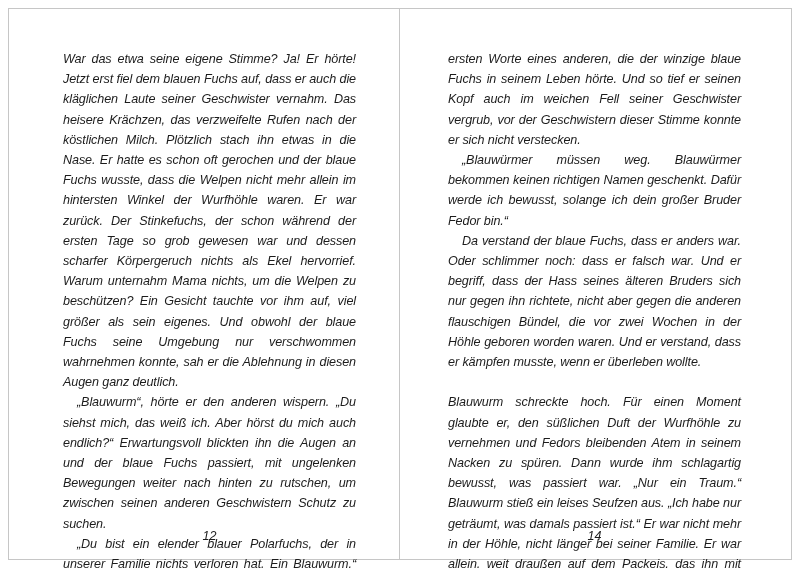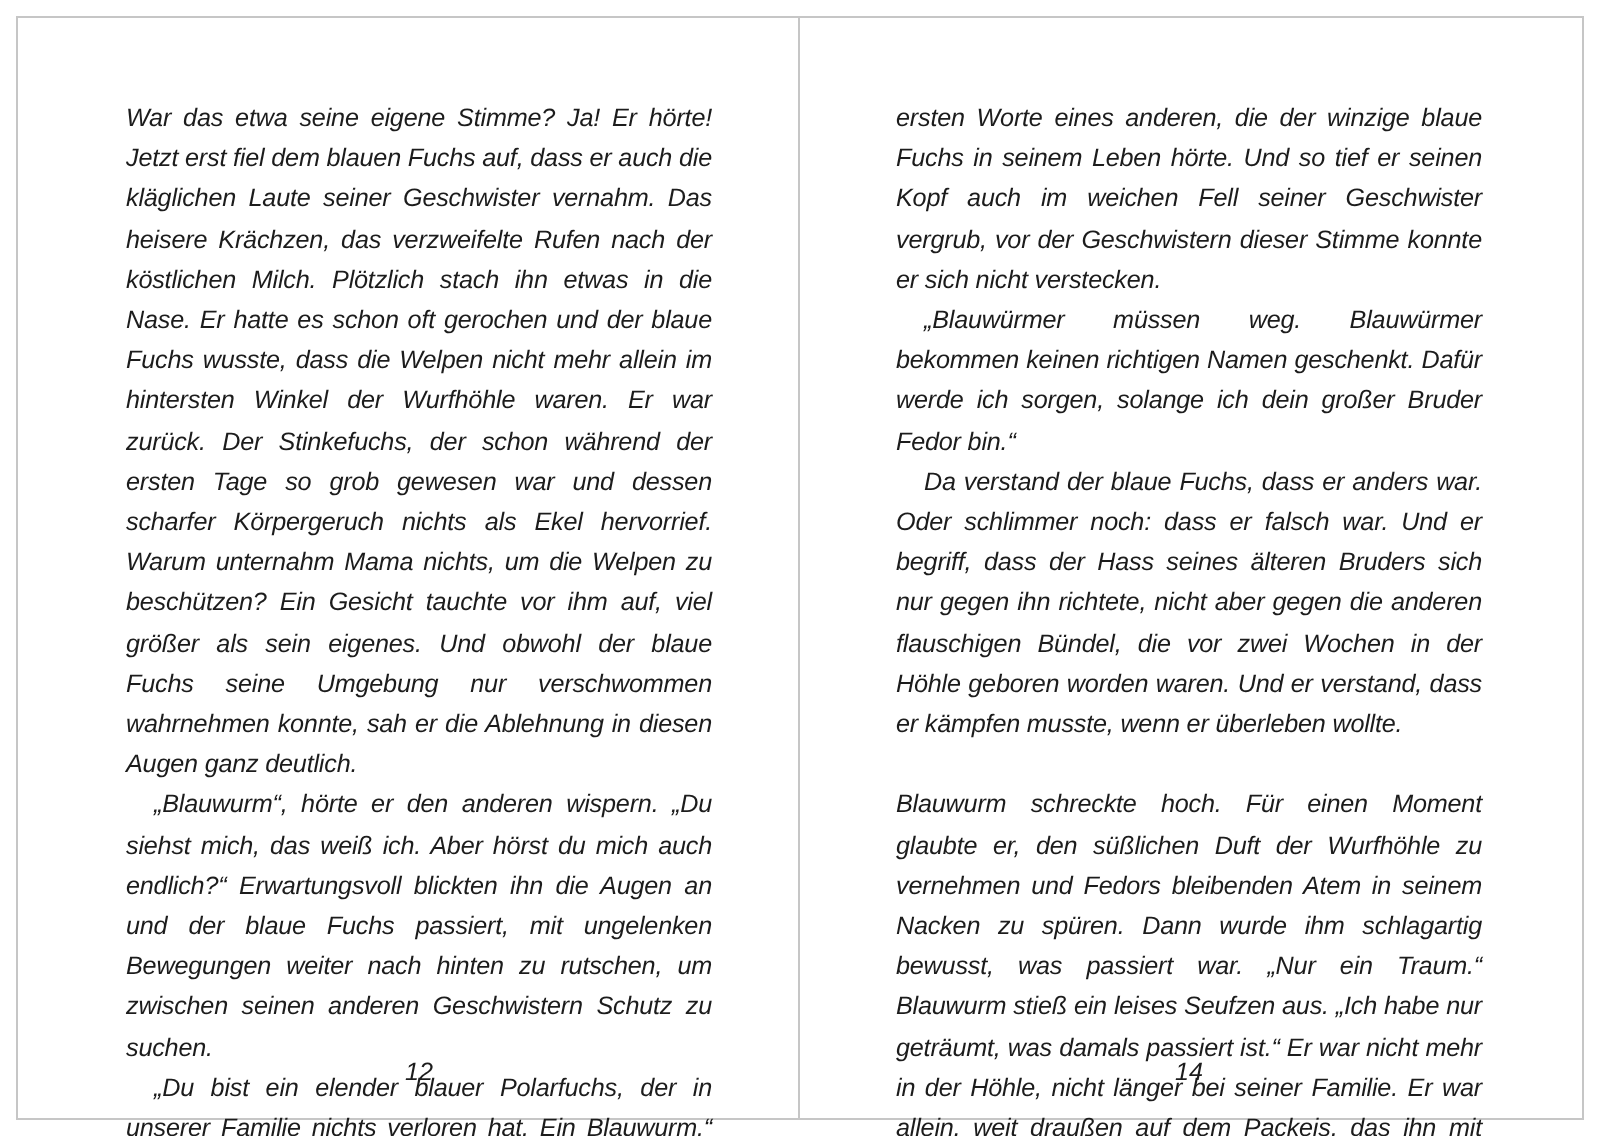--- a/index.html
+++ b/index.html
@@ -59,20 +59,20 @@
         <p class="" lang="de">War das etwa seine eigene Stimme? Ja! Er hörte! Jetzt erst fiel dem blauen Fuchs auf, dass er auch die kläglichen Laute seiner Geschwister vernahm. Das heisere Krächzen, das verzweifelte Rufen nach der köstlichen Milch. Plötzlich stach ihn etwas in die Nase. Er hatte es schon oft gerochen und der blaue Fuchs wusste, dass die Welpen nicht mehr allein im hintersten Winkel der Wurfhöhle waren. Er war zurück. Der Stinkefuchs, der schon während der ersten Tage so grob gewesen war und dessen scharfer Körpergeruch nichts als Ekel hervorrief. Warum unternahm Mama nichts, um die Welpen zu beschützen? Ein Gesicht tauchte vor ihm auf, viel größer als sein eigenes. Und obwohl der blaue Fuchs seine Umgebung nur verschwommen wahrnehmen konnte, sah er die Ablehnung in diesen Augen ganz deutlich.</p>
         <p class="indent" lang="de">„Blauwurm“, hörte er den anderen wispern. „Du siehst mich, das weiß ich. Aber hörst du mich auch endlich?“ Erwartungsvoll blickten ihn die Augen an und der blaue Fuchs passiert, mit ungelenken Bewegungen weiter nach hinten zu rutschen, um zwischen seinen anderen Geschwistern Schutz zu suchen.</p>
         <p class="indent" lang="de">„Du bist ein elender blauer Polarfuchs, der in unserer Familie nichts verloren hat. Ein Blauwurm.“ Es waren die</p>
       </div>
     <div class="page-number">12</div>
   </div>
 
   <div class="page page-right">
     <div class="text-block" id="right-text">
         <p class="" lang="de">ersten Worte eines anderen, die der winzige blaue Fuchs in seinem Leben hörte. Und so tief er seinen Kopf auch im weichen Fell seiner Geschwister vergrub, vor der Geschwistern dieser Stimme konnte er sich nicht verstecken.</p>
-        <p class="indent" lang="de">„Blauwürmer müssen weg. Blauwürmer bekommen keinen richtigen Namen geschenkt. Dafür werde ich sorgen, solange ich dein großer Bruder Fedor bin.“</p>
+        <p class="indent" lang="de">„Blauwürmer müssen weg. Blauwürmer bekommen keinen richtigen Namen geschenkt. Dafür werde ich bewusst, solange ich dein großer Bruder Fedor bin.“</p>
         <p class="indent" lang="de">Da verstand der blaue Fuchs, dass er anders war. Oder schlimmer noch: dass er falsch war. Und er begriff, dass der Hass seines älteren Bruders sich nur gegen ihn richtete, nicht aber gegen die anderen flauschigen Bündel, die vor zwei Wochen in der Höhle geboren worden waren. Und er verstand, dass er kämpfen musste, wenn er überleben wollte.</p>
         <p class=" gap" lang="de">Blauwurm schreckte hoch. Für einen Moment glaubte er, den süßlichen Duft der Wurfhöhle zu vernehmen und Fedors bleibenden Atem in seinem Nacken zu spüren. Dann wurde ihm schlagartig bewusst, was passiert war. „Nur ein Traum.“ Blauwurm stieß ein leises Seufzen aus. „Ich habe nur geträumt, was damals passiert ist.“ Er war nicht mehr in der Höhle, nicht länger bei seiner Familie. Er war allein, weit draußen auf dem Packeis, das ihn mit seinem</p>
       </div>
     <div class="page-number">14</div>
   </div>
 
 </div>
 
 </body></html>

